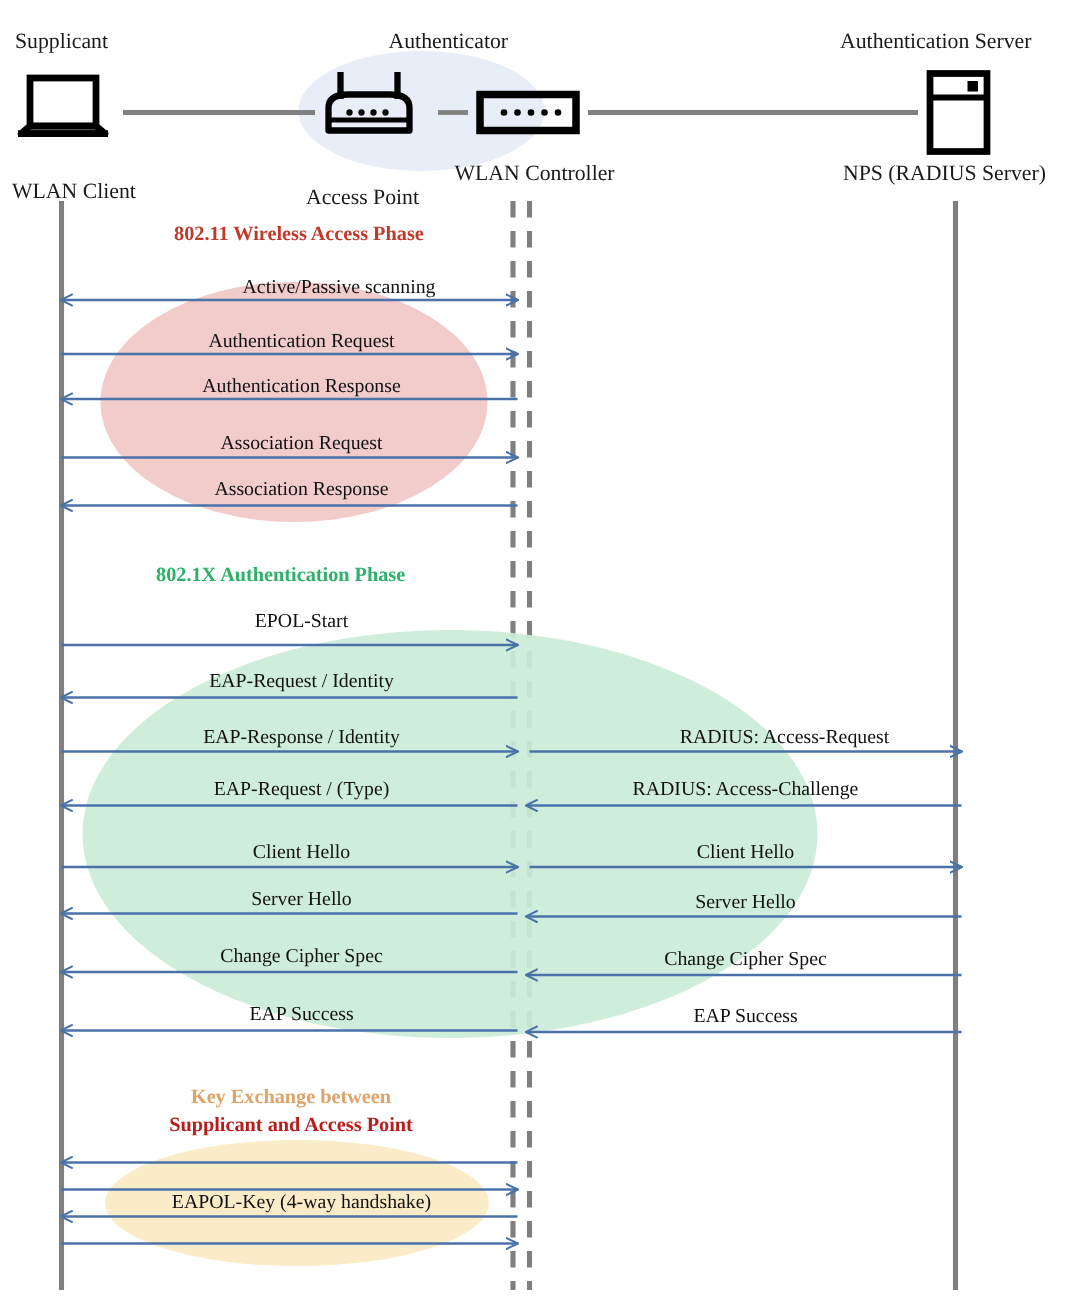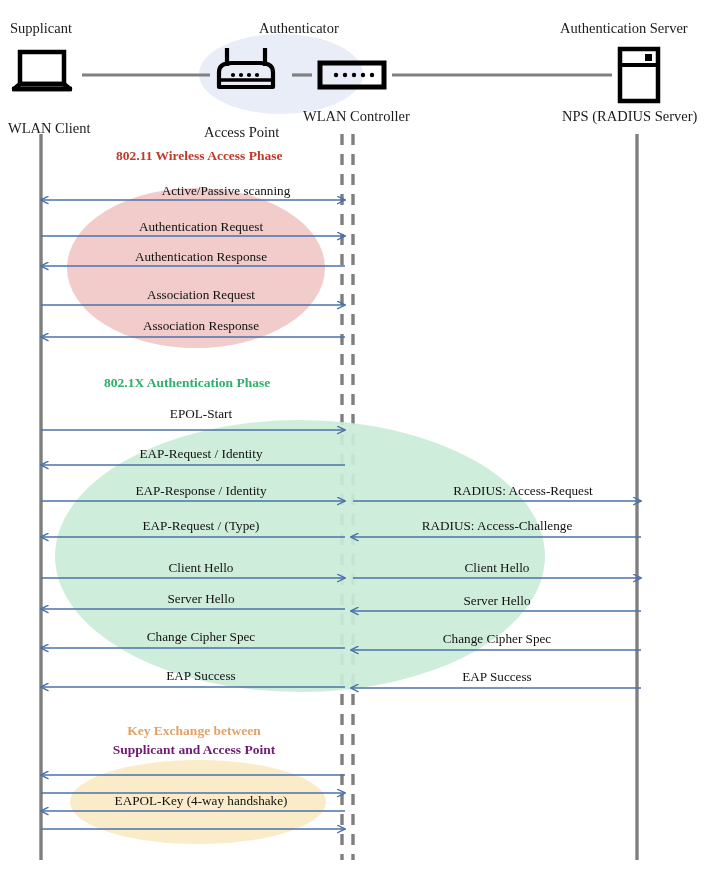--- a/index.html
+++ b/index.html
@@ -171,21 +171,21 @@
   <div class="actor-sub" style="left:303px; top:108px;">WLAN Controller</div>
 
   <div class="actor-title" style="left:560px; top:20px;">Authentication Server</div>
   <div class="actor-sub" style="left:562px; top:108px;">NPS (RADIUS Server)</div>
 
   <div class="phase-title" style="left:88px; top:146px; color:#C0392B;margin-left:28px;">802.11 Wireless Access Phase</div>
 
   <div class="phase-title" style="left:104px; top:373px; color:#2EAF6B;">802.1X Authentication Phase</div>
 
   <div class="phase-title" style="left:99px; top:721px; color:#E0A268; width:190px;">Key Exchange between</div>
-  <div class="phase-title" style="left:99px; top:740px; color:#701a75; width:190px;">Supplicant and Access Point</div>
+  <div class="phase-title" style="left:99px; top:740px; color:#b91c1c; width:190px;">Supplicant and Access Point</div>
 
   <div class="msg-label" style="left:201px; top:183px;margin-left:25px;">Active/Passive scanning</div>
   <div class="msg-label" style="left:201px; top:219px;">Authentication Request</div>
   <div class="msg-label" style="left:201px; top:249px;">Authentication Response</div>
   <div class="msg-label" style="left:201px; top:287px;">Association Request</div>
   <div class="msg-label" style="left:201px; top:318px;">Association Response</div>
 
   <div class="msg-label" style="left:201px; top:406px;">EPOL-Start</div>
   <div class="msg-label" style="left:201px; top:446px;">EAP-Request / Identity</div>
   <div class="msg-label" style="left:201px; top:483px;">EAP-Response / Identity</div>

